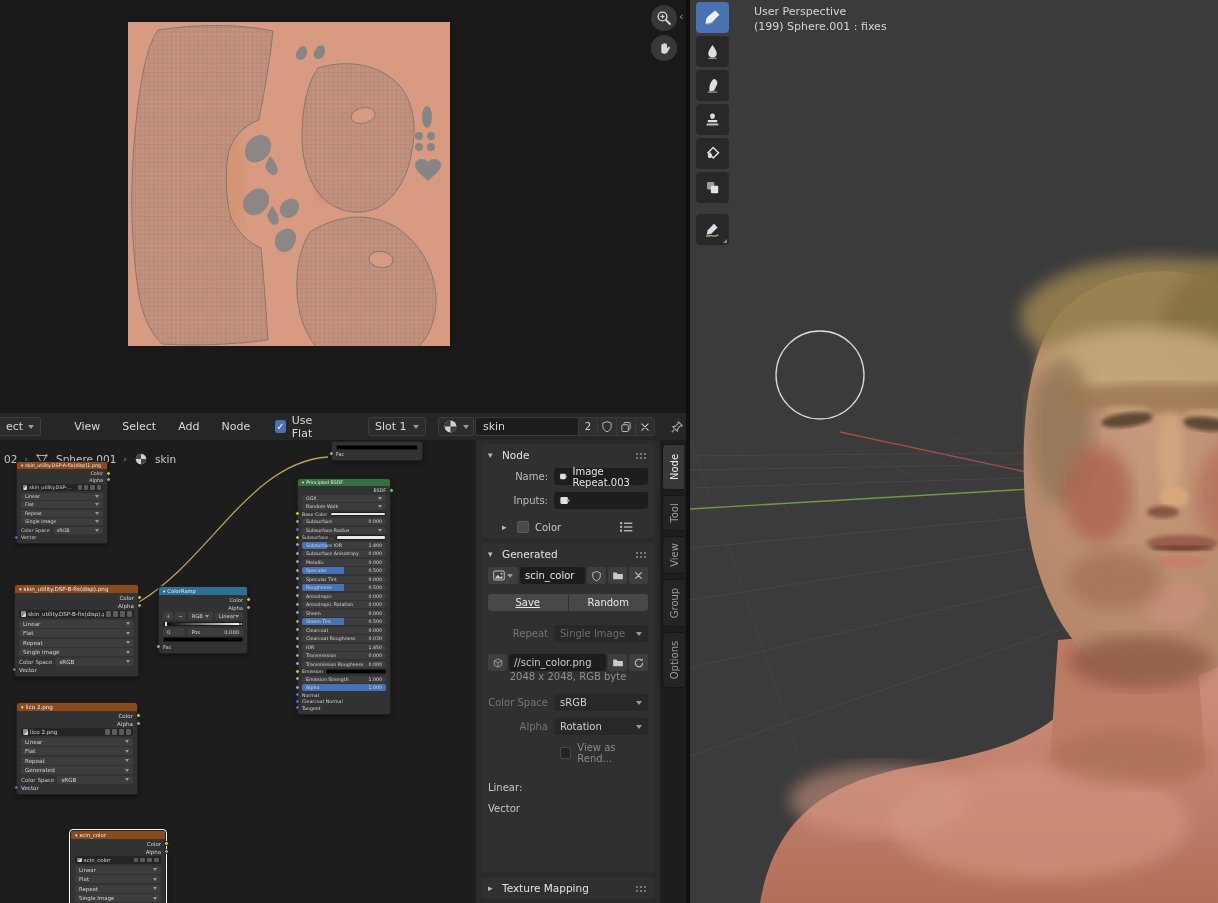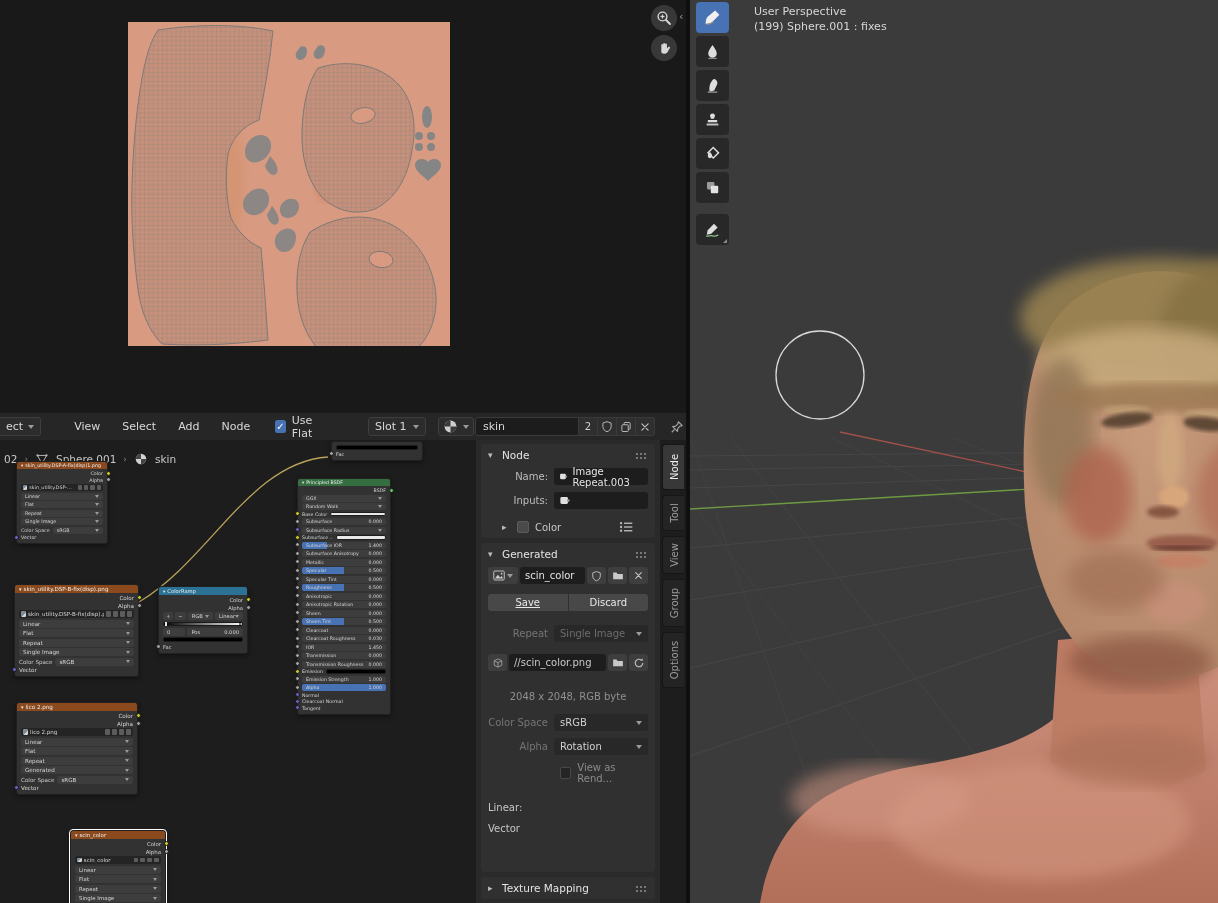--- a/index.html
+++ b/index.html
@@ -89,21 +89,21 @@
   .pfield { flex:1; background:#1d1d1d; border-radius:3px; height:17px; display:flex;
     align-items:center; gap:5px; padding:0 5px; color:#e2e2e2; }
   .pdd { flex:1; background:#282828; border-radius:3px; height:17px; display:flex;
     align-items:center; justify-content:space-between; padding:0 6px; color:#cfcfcf; }
   .pdd.dim { color:#6d6d6d; }
   .pbtn { background:#484848; height:17px; flex:1; display:flex; align-items:center;
     justify-content:center; color:#e8e8e8; }
   .sqbtn { width:19px; height:17px; background:#3e3e3e; border-radius:3px; display:flex;
     align-items:center; justify-content:center; flex:0 0 auto; }
   .pchk { width:12px; height:12px; background:#242424; border:1px solid #484848; border-radius:2px; }
-  .info-line { color:#8f8f8f; margin-top:20px; text-align:center; }
+  .info-line { color:#8f8f8f; margin-top:0; text-align:center; }
 
   
   #tabs { left:660px; top:440px; width:26px; height:463px; background:#1d1d1d;
     display:flex; flex-direction:column; gap:5px; padding-top:4px; }
   .vtab { width:22px; margin-left:2px; background:#242424; border-radius:4px 0 0 4px;
     position:relative; color:#9d9d9d; font-size:10px; border:1px solid #161616; border-right:none; }
   .vtab.active { background:#383838; color:#ececec; }
   .vtab span { position:absolute; left:50%; top:50%; transform:translate(-50%,-50%) rotate(-90deg); white-space:nowrap; }
 
   #gutter { left:686px; top:0; width:4px; height:903px; background:#0f0f0f; }
@@ -846,21 +846,21 @@
           <svg width="9" height="9" viewBox="0 0 16 16">
             <path d="M3 3 L13 13 M13 3 L3 13" stroke="#c2c2c2" stroke-width="2" stroke-linecap="round"></path>
           </svg>
         </div>
       </div>
       <div class="prow" style="gap:1px; margin-top:10px;">
         <div class="pbtn" style="border-radius:3px 0 0 3px;text-decoration:underline;">
             <span>Save</span>
           </div>
         <div class="pbtn" style="border-radius:0 3px 3px 0;">
-            <span>Discard</span>
+            <span>Random</span>
           </div>
       </div>
       <div class="prow" style="margin-top:14px;">
         <span class="plabel dim">Repeat</span>
         <div class="pdd dim">
           <span>Single Image</span>
             <span class="car"></span>
         </div>
       </div>
       <div class="prow" style="gap:2px; margin-top:12px;">

